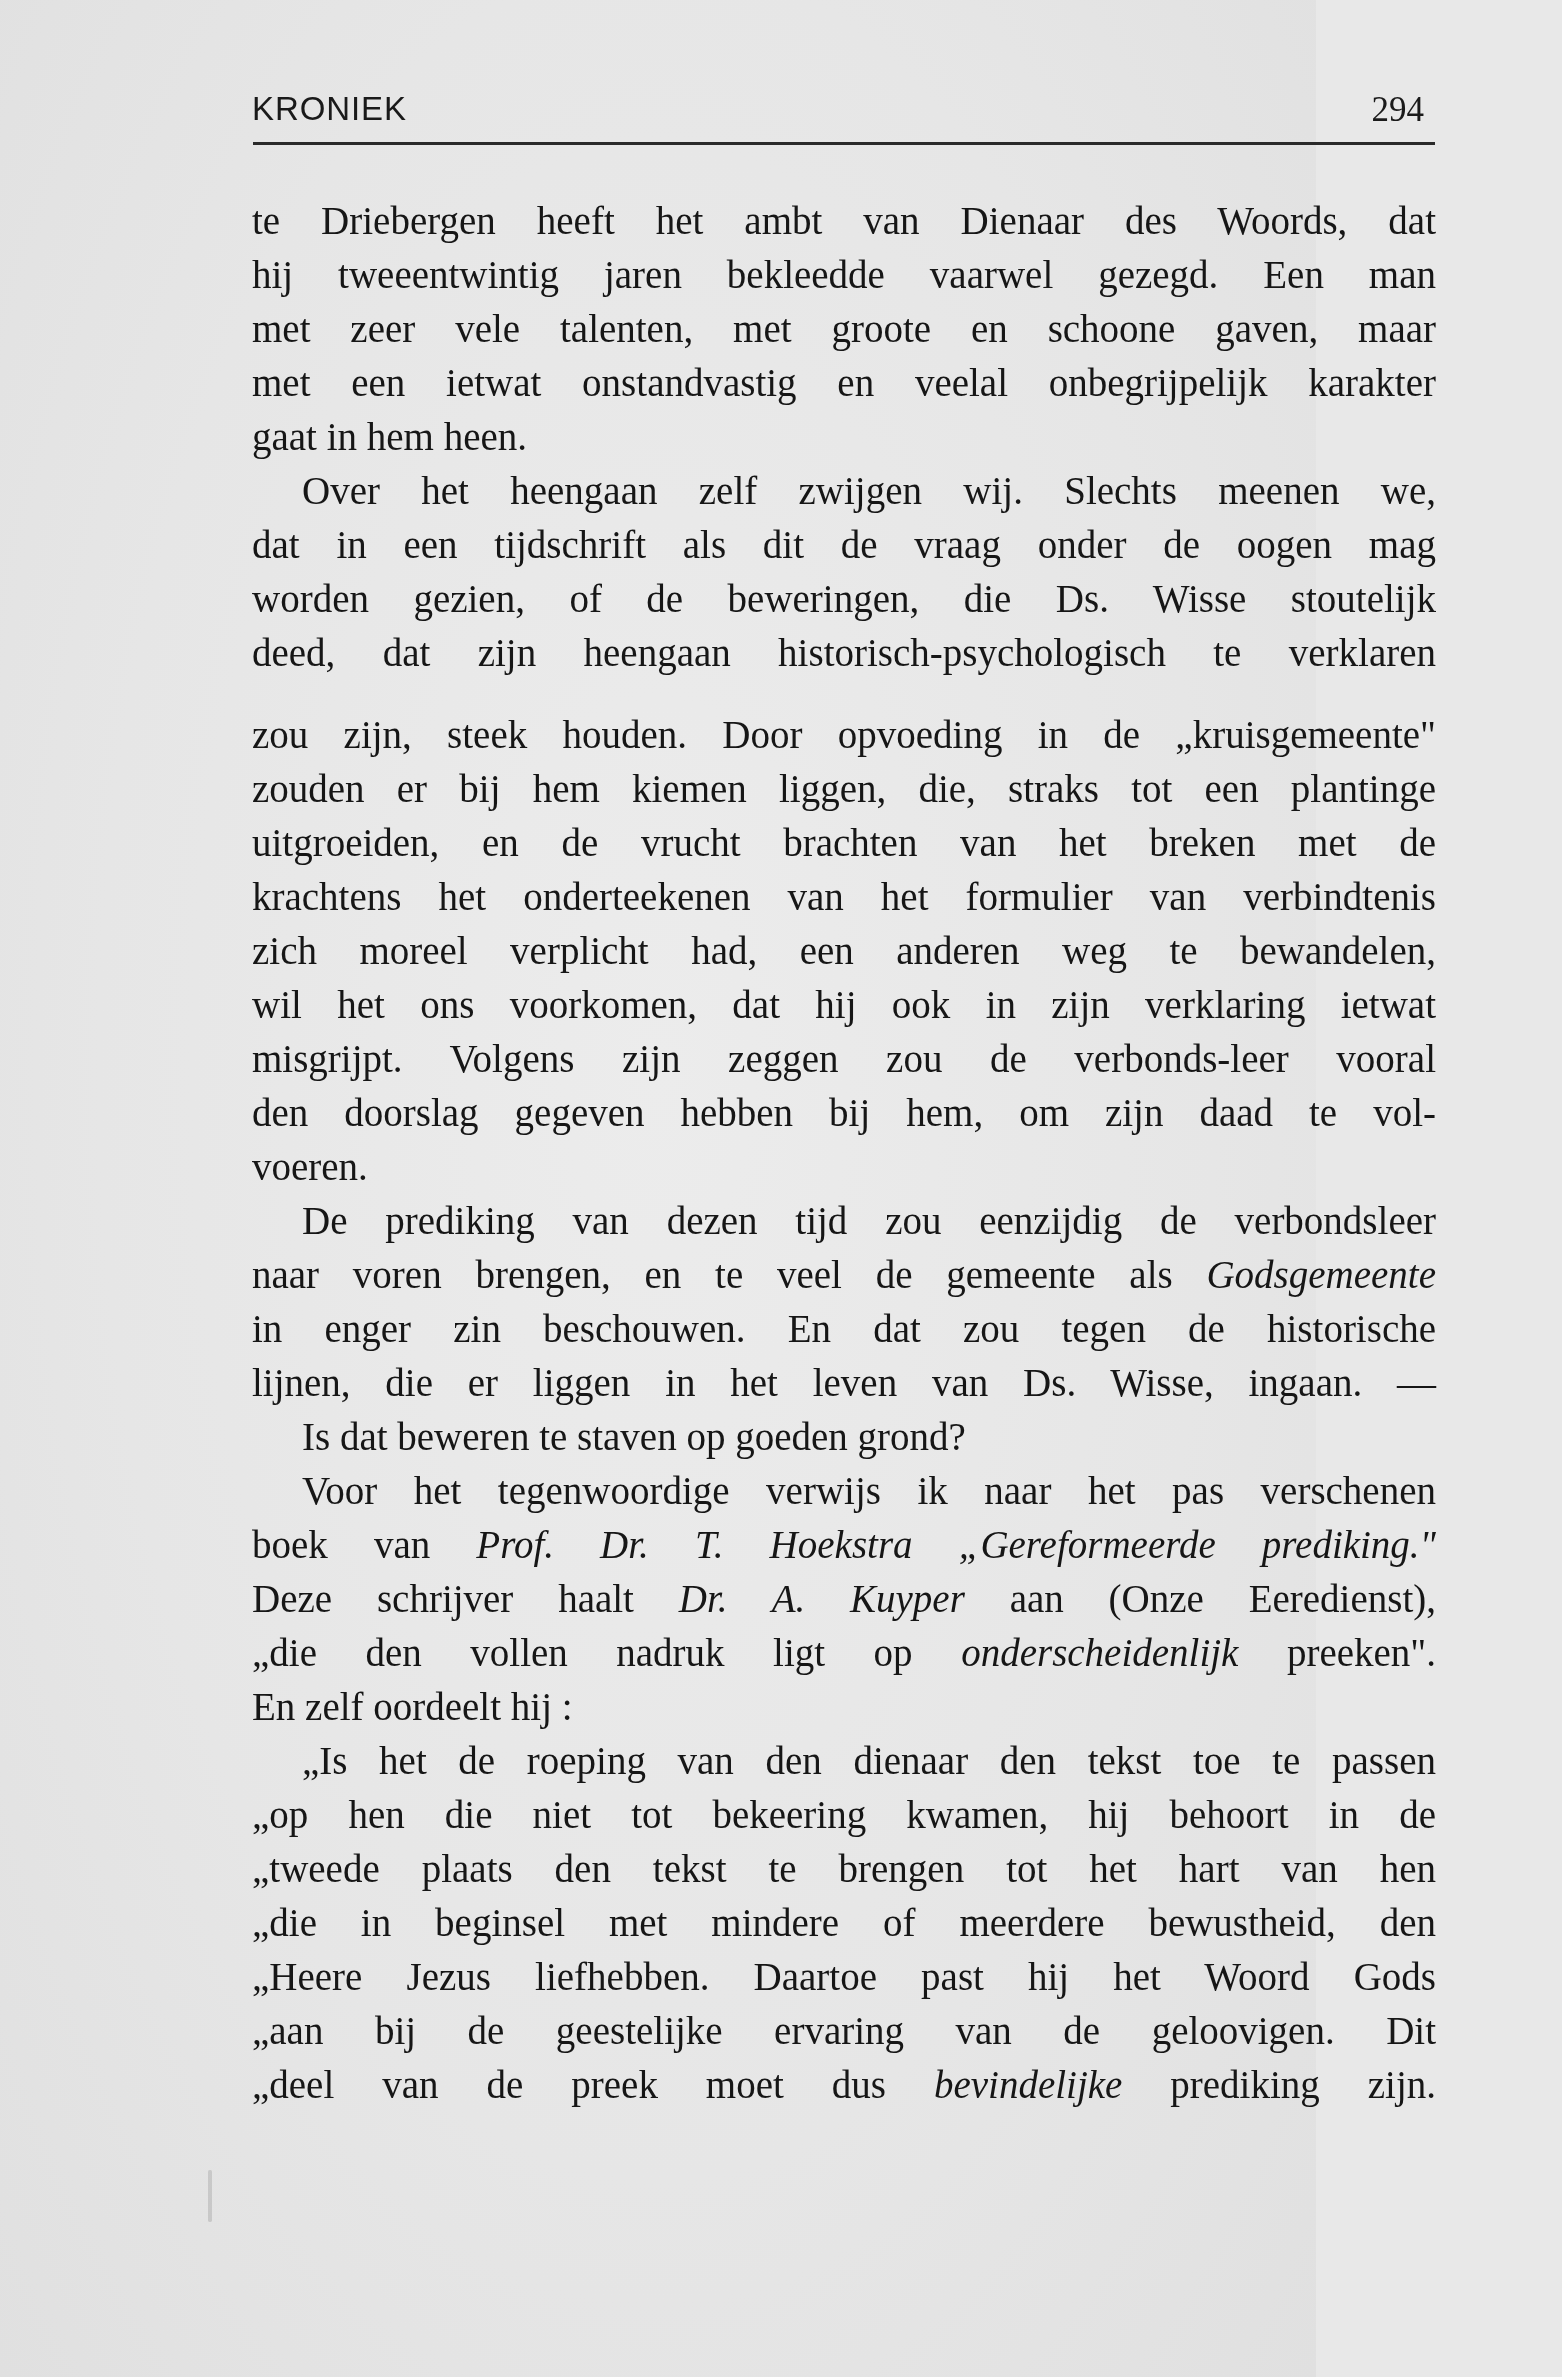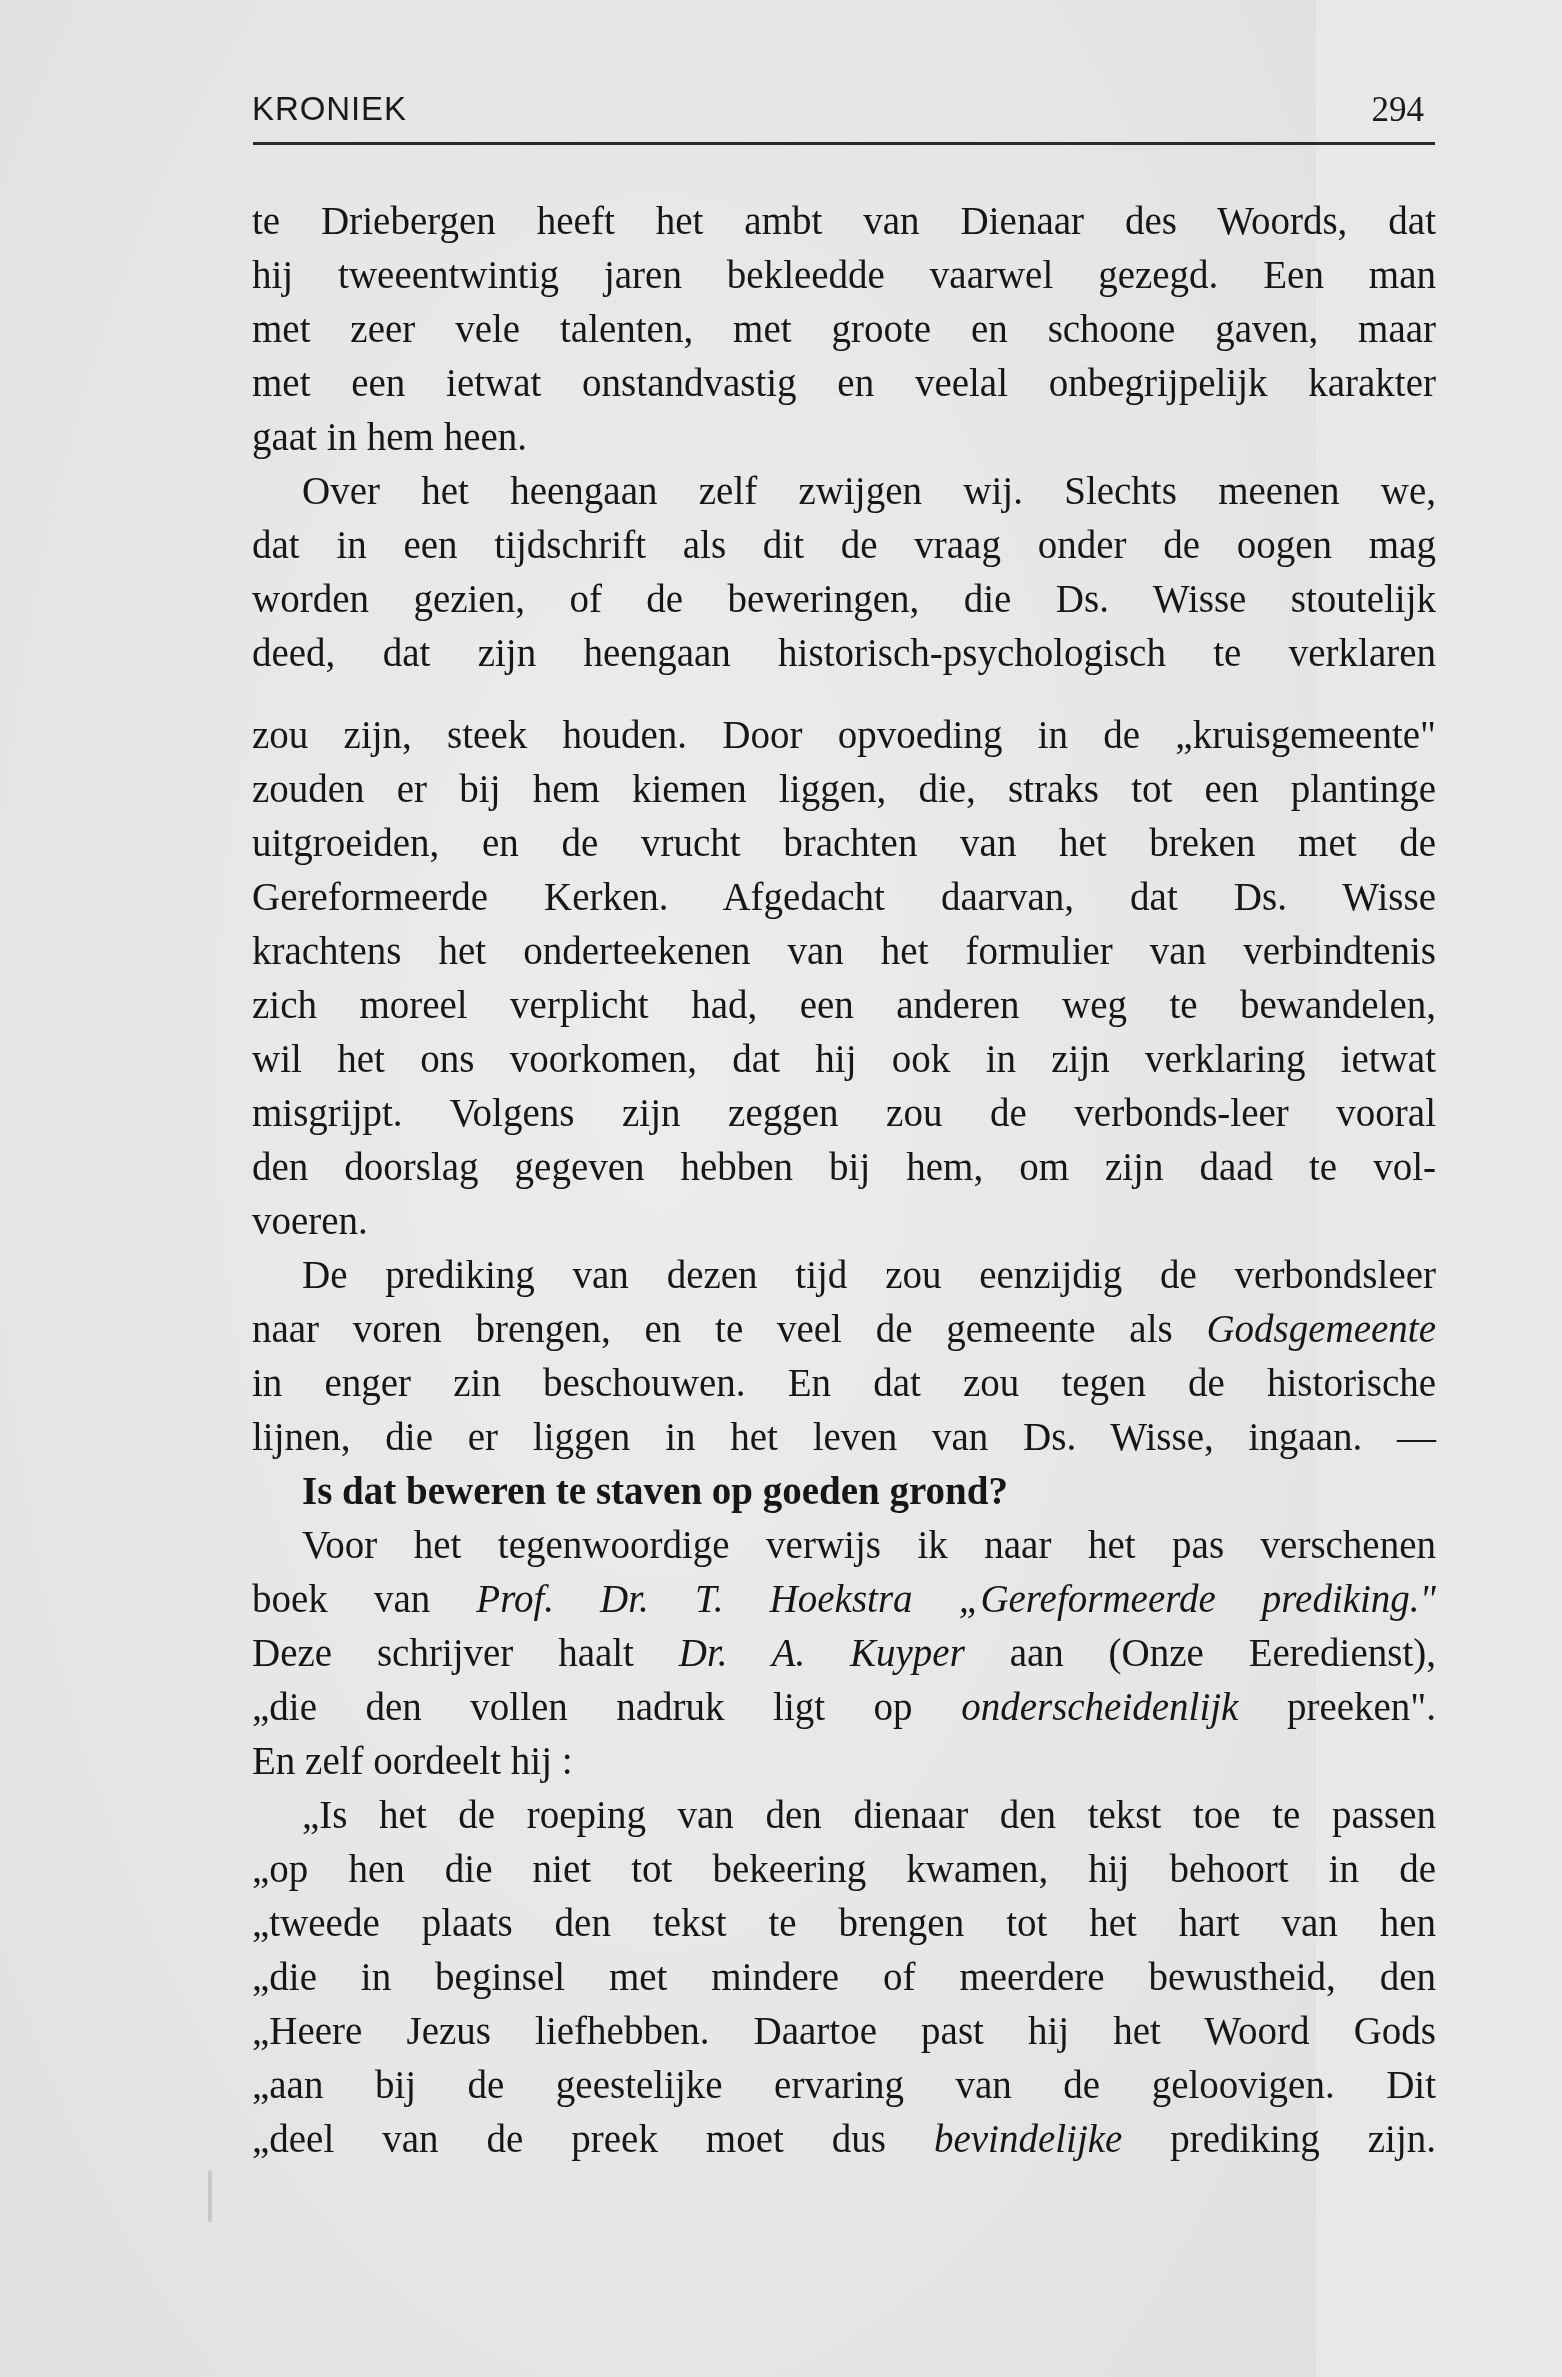--- a/index.html
+++ b/index.html
@@ -90,32 +90,31 @@
       <div class="line" style="white-space: normal;"><span>met zeer vele talenten, met groote en schoone gaven, maar</span></div>
       <div class="line" style="white-space: normal;"><span>met een ietwat onstandvastig en veelal onbegrijpelijk karakter</span></div>
       <div class="line last" style="white-space: normal;"><span>gaat in hem heen.</span></div>
       <div class="line indent" style="white-space: normal;"><span>Over het heengaan zelf zwijgen wij. Slechts meenen we,</span></div>
       <div class="line" style="white-space: normal;"><span>dat in een tijdschrift als dit de vraag onder de oogen mag</span></div>
       <div class="line" style="white-space: normal;"><span>worden gezien, of de beweringen, die Ds. Wisse stoutelijk</span></div>
       <div class="line" style="white-space: normal;"><span>deed, dat zijn heengaan historisch-psychologisch te verklaren</span></div>
       <div class="line" style="white-space: normal; margin-top: 28px;"><span>zou zijn, steek houden. Door opvoeding in de „kruisgemeente"</span></div>
       <div class="line" style="white-space: normal;"><span>zouden er bij hem kiemen liggen, die, straks tot een plantinge</span></div>
       <div class="line" style="white-space: normal;"><span>uitgroeiden, en de vrucht brachten van het breken met de</span></div>
-      <div class="line" style="white-space: normal;"><span>Gereformeerde Kerken. Afgedacht daarvan, dat Ds. Wisse</span></div>
       <div class="line" style="white-space: normal;"><span>krachtens het onderteekenen van het formulier van verbindtenis</span></div>
       <div class="line" style="white-space: normal;"><span>zich moreel verplicht had, een anderen weg te bewandelen,</span></div>
       <div class="line" style="white-space: normal;"><span>wil het ons voorkomen, dat hij ook in zijn verklaring ietwat</span></div>
       <div class="line" style="white-space: normal;"><span>misgrijpt. Volgens zijn zeggen zou de verbonds-leer vooral</span></div>
       <div class="line" style="white-space: normal;"><span>den doorslag gegeven hebben bij hem, om zijn daad te vol-</span></div>
       <div class="line last" style="white-space: normal;"><span>voeren.</span></div>
       <div class="line indent" style="white-space: normal;"><span>De prediking van dezen tijd zou eenzijdig de verbondsleer</span></div>
       <div class="line" style="white-space: normal;"><span>naar voren brengen, en te veel de gemeente als </span><span class="em">Godsgemeente</span><span></span></div>
       <div class="line" style="white-space: normal;"><span>in enger zin beschouwen. En dat zou tegen de historische</span></div>
       <div class="line" style="white-space: normal;"><span>lijnen, die er liggen in het leven van Ds. Wisse, ingaan. —</span></div>
-      <div class="line indent last" style="white-space: normal; font-weight: bold;"><span>Is dat beweren te staven op goeden grond?</span></div>
+      <div class="line indent last" style="white-space: normal;"><span>Is dat beweren te staven op goeden grond?</span></div>
       <div class="line indent" style="white-space: normal;"><span>Voor het tegenwoordige verwijs ik naar het pas verschenen</span></div>
       <div class="line" style="white-space: normal;"><span>boek van </span><span class="em">Prof. Dr. T. Hoekstra „Gereformeerde prediking."</span><span></span></div>
       <div class="line" style="white-space: normal;"><span>Deze schrijver haalt </span><span class="em">Dr. A. Kuyper</span><span> aan (Onze Eeredienst),</span></div>
       <div class="line" style="white-space: normal;"><span>„die den vollen nadruk ligt op </span><span class="em">onderscheidenlijk</span><span> preeken".</span></div>
       <div class="line last" style="white-space: normal;"><span>En zelf oordeelt hij :</span></div>
       <div class="line indent" style="white-space: normal;"><span>„Is het de roeping van den dienaar den tekst toe te passen</span></div>
       <div class="line" style="white-space: normal;"><span>„op hen die niet tot bekeering kwamen, hij behoort in de</span></div>
       <div class="line" style="white-space: normal;"><span>„tweede plaats den tekst te brengen tot het hart van hen</span></div>
       <div class="line" style="white-space: normal;"><span>„die in beginsel met mindere of meerdere bewustheid, den</span></div>
       <div class="line" style="white-space: normal;"><span>„Heere Jezus liefhebben. Daartoe past hij het Woord Gods</span></div>

